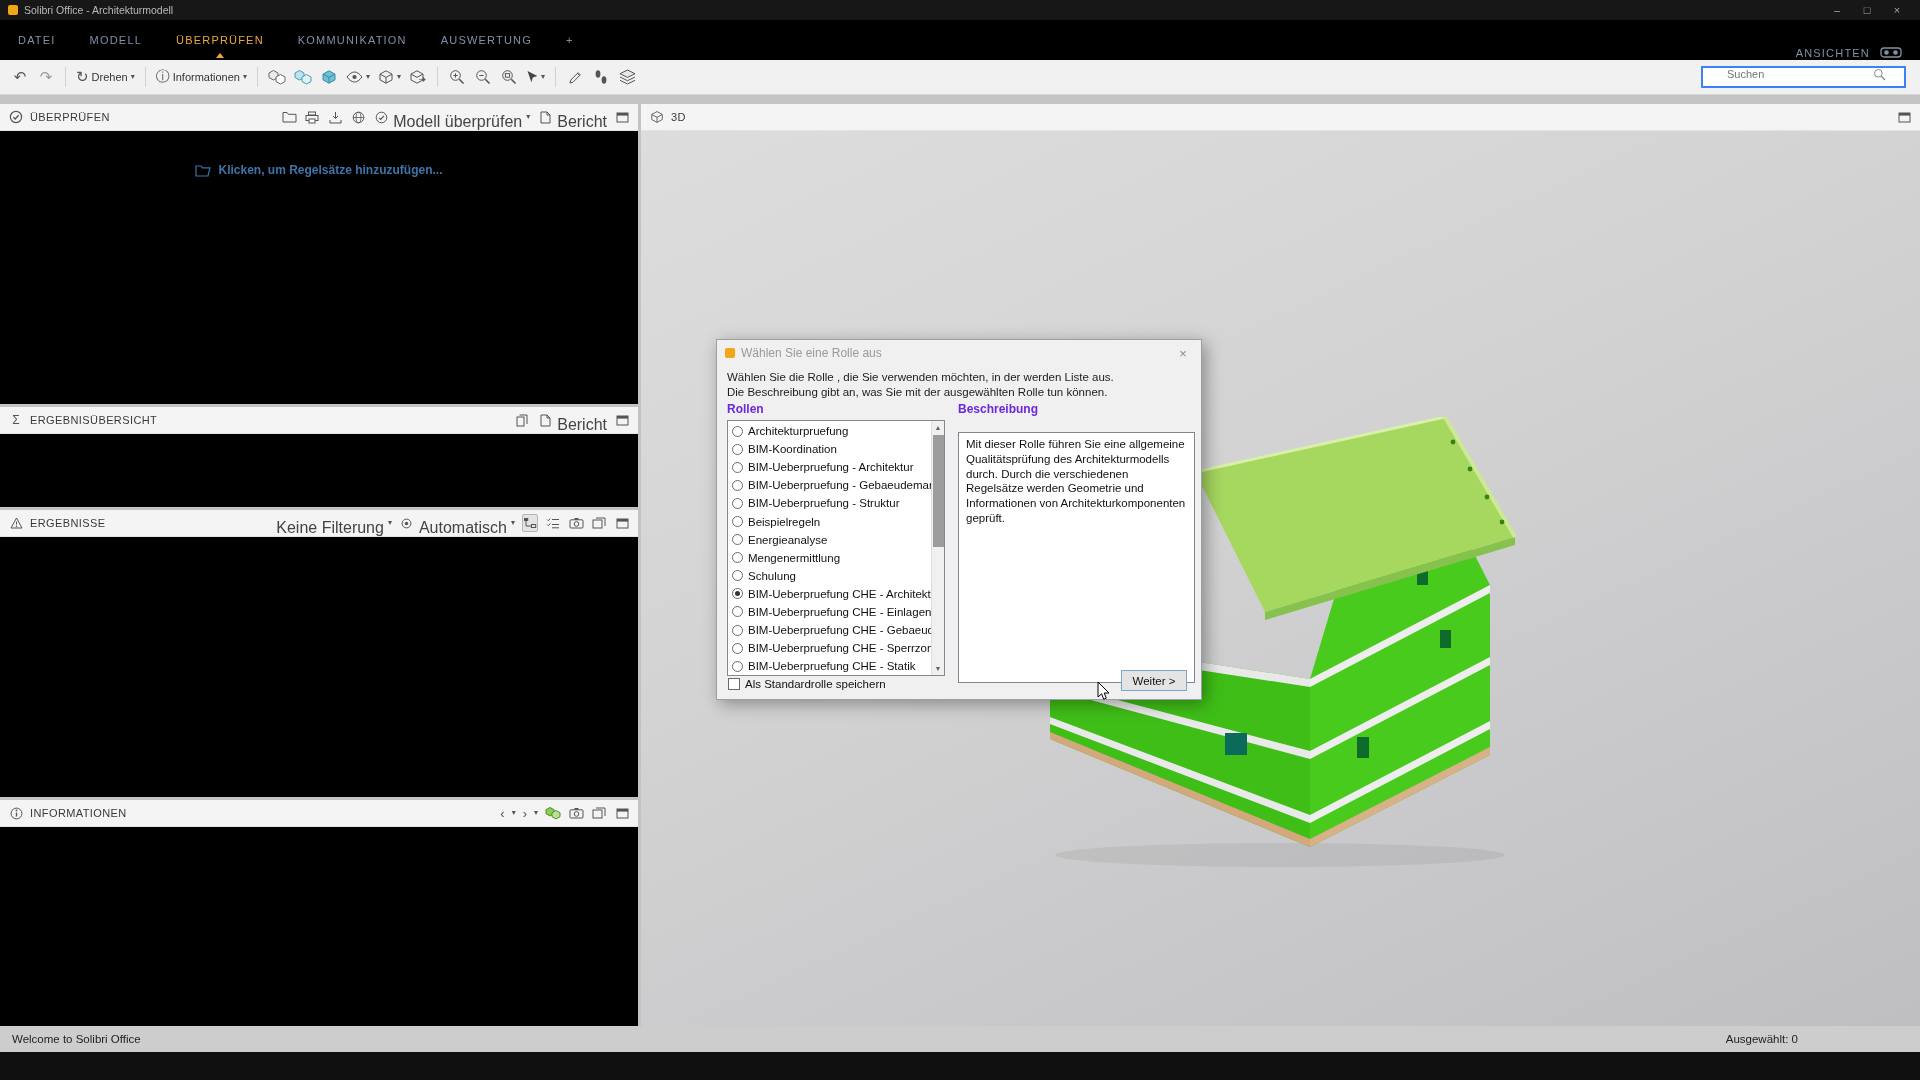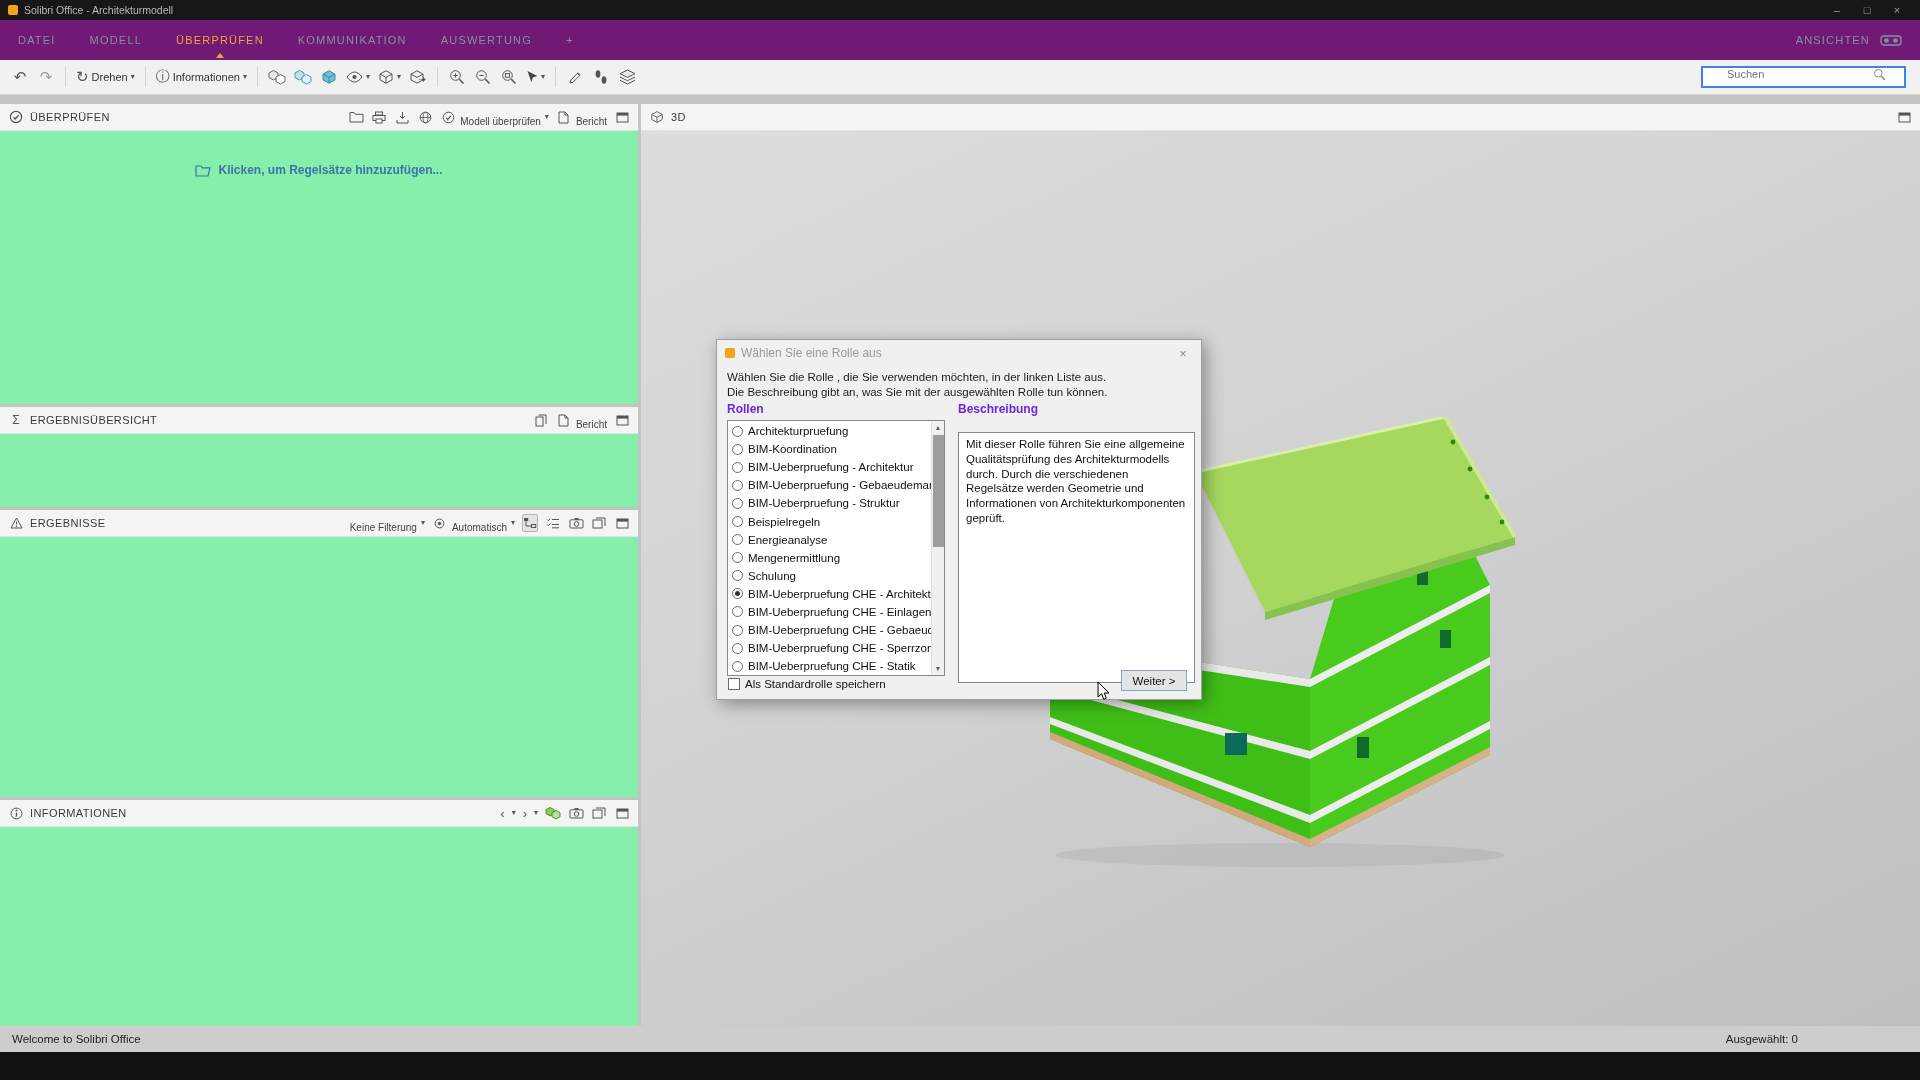--- a/index.html
+++ b/index.html
@@ -7,21 +7,21 @@
   .app{position:relative;width:1920px;height:1080px;background:#c3c3c3;}
 
   
   .titlebar{position:absolute;left:0;top:0;width:100%;height:20px;background:#171717;display:flex;align-items:center;padding:0 8px;gap:6px;z-index:10;}
   .logo-sq{width:10px;height:10px;background:#f2a516;border-radius:2px;flex:none;}
   .tb-title{font-size:10.5px;color:#b9b9b9;}
   .win-controls{margin-left:auto;display:flex;}
   .win-btn{width:30px;height:20px;display:flex;align-items:center;justify-content:center;color:#a5a5a5;font-size:11px;}
 
   
-  .menubar{position:absolute;left:0;top:20px;width:100%;height:40px;background:#701a75;display:flex;align-items:center;padding:0 18px;gap:34px;z-index:10;}
+  .menubar{position:absolute;left:0;top:20px;width:100%;height:40px;background:#000000;display:flex;align-items:flex-end;padding:0 18px;gap:34px;z-index:10;}
   .menu-item{font-size:11px;letter-spacing:1.2px;color:#8290a4;position:relative;height:100%;display:flex;align-items:center;}
   .menu-item.active{color:#eda63c;}
   .menu-item.active::after{content:"";position:absolute;left:50%;bottom:2px;transform:translateX(-50%);border-left:4px solid transparent;border-right:4px solid transparent;border-bottom:5px solid #eda63c;}
   .menubar-right{margin-left:auto;display:flex;align-items:center;gap:10px;}
   .menubar-right .lbl{font-size:11px;letter-spacing:1.2px;color:#8290a4;}
 
   
   .toolbar{position:absolute;left:0;top:60px;width:100%;height:35px;background:#f1f1f1;border-bottom:1px solid #d7d7d7;display:flex;align-items:center;padding:0 8px;gap:2px;z-index:10;}
   .tb{display:inline-flex;align-items:center;justify-content:center;height:26px;min-width:24px;color:#555;font-size:15px;gap:3px;padding:0 3px;border-radius:2px;}
   .tb .lbl{font-size:11px;color:#333;}
@@ -29,25 +29,25 @@
   .sep{width:1px;height:20px;background:#d2d2d2;margin:0 5px;flex:none;}
   .searchbox{margin-left:auto;margin-right:6px;display:flex;align-items:flex-start;width:205px;height:22px;background:#fff;border:2px solid #3b82f6;padding:0 24px;gap:4px;}
   .searchbox input{border:none;outline:none;flex:1;font-size:11px;color:#444;background:transparent;}
 
   
   .content{position:absolute;left:0;top:95px;width:1920px;height:931px;background:#c3c3c3;}
   .left-col{position:absolute;left:0;top:9px;width:638px;display:flex;flex-direction:column;gap:3px;}
   .panel{background:#fff;display:flex;flex-direction:column;}
   .panel-header{height:27px;background:#f4f4f4;border-bottom:1px solid #e3e3e3;display:flex;align-items:center;padding:0 8px;gap:6px;flex:none;}
   .panel-title{font-size:11px;color:#3a3a3a;letter-spacing:.4px;}
-  .panel-body{flex:1;background:#86efac;position:relative;}
+  .panel-body{flex:1;background:#000000;position:relative;}
   .ph-right{margin-left:auto;display:flex;align-items:center;gap:7px;}
   .ph-icon{display:inline-flex;align-items:center;justify-content:center;min-width:16px;height:18px;color:#555;}
   .ph-icon.pressed{border:1px solid #b5b5b5;background:#e4e4e4;border-radius:2px;}
-  .ph-label{font-size:10px;color:#444;margin-top:9px;}
+  .ph-label{font-size:16px;color:#444;margin-top:9px;}
   .ph-group{display:flex;align-items:center;gap:4px;}
   .nav-ch{font-size:13px;color:#555;line-height:1;}
   .add-link{position:absolute;left:0;top:32px;width:100%;display:flex;justify-content:center;align-items:center;gap:7px;}
   .add-link .txt{font-size:12px;font-weight:700;color:#3f74a8;}
 
   
   .viewport{position:absolute;left:641px;top:9px;width:1279px;height:922px;display:flex;flex-direction:column;}
   .vp-header{height:27px;background:#f4f4f4;border-bottom:1px solid #e3e3e3;display:flex;align-items:center;padding:12px 8px;gap:6px;flex:none;}
   .vp-canvas{flex:1;position:relative;background:linear-gradient(155deg,#dddddd 0%,#d3d3d4 40%,#bfbfc2 100%);overflow:hidden;}
   .house{position:absolute;left:404px;top:286px;width:480px;height:455px;}
@@ -509,21 +509,21 @@
     </div>
   </div>
 
   <div class="dialog">
     <div class="dlg-titlebar">
       <span class="logo-sq"></span>
       <span class="dlg-title">Wählen Sie eine Rolle aus</span>
       <span class="dlg-close">×</span>
     </div>
     <div class="dlg-intro">
-      <div>Wählen Sie die Rolle , die Sie verwenden möchten, in der linken Liste aus.</div>
+      <div>Wählen Sie die Rolle , die Sie verwenden möchten, in der werden Liste aus.</div>
       <div>Die Beschreibung gibt an, was Sie mit der ausgewählten Rolle tun können.</div>
     </div>
     <span class="col-label lbl-rollen">Rollen</span>
     <span class="col-label lbl-beschr">Beschreibung</span>
     <div class="role-listbox">
       <div class="role-rows">
           <div class="role-row">
             <span class="radio"></span>
             <span class="role-label">Architekturpruefung</span>
           </div>

